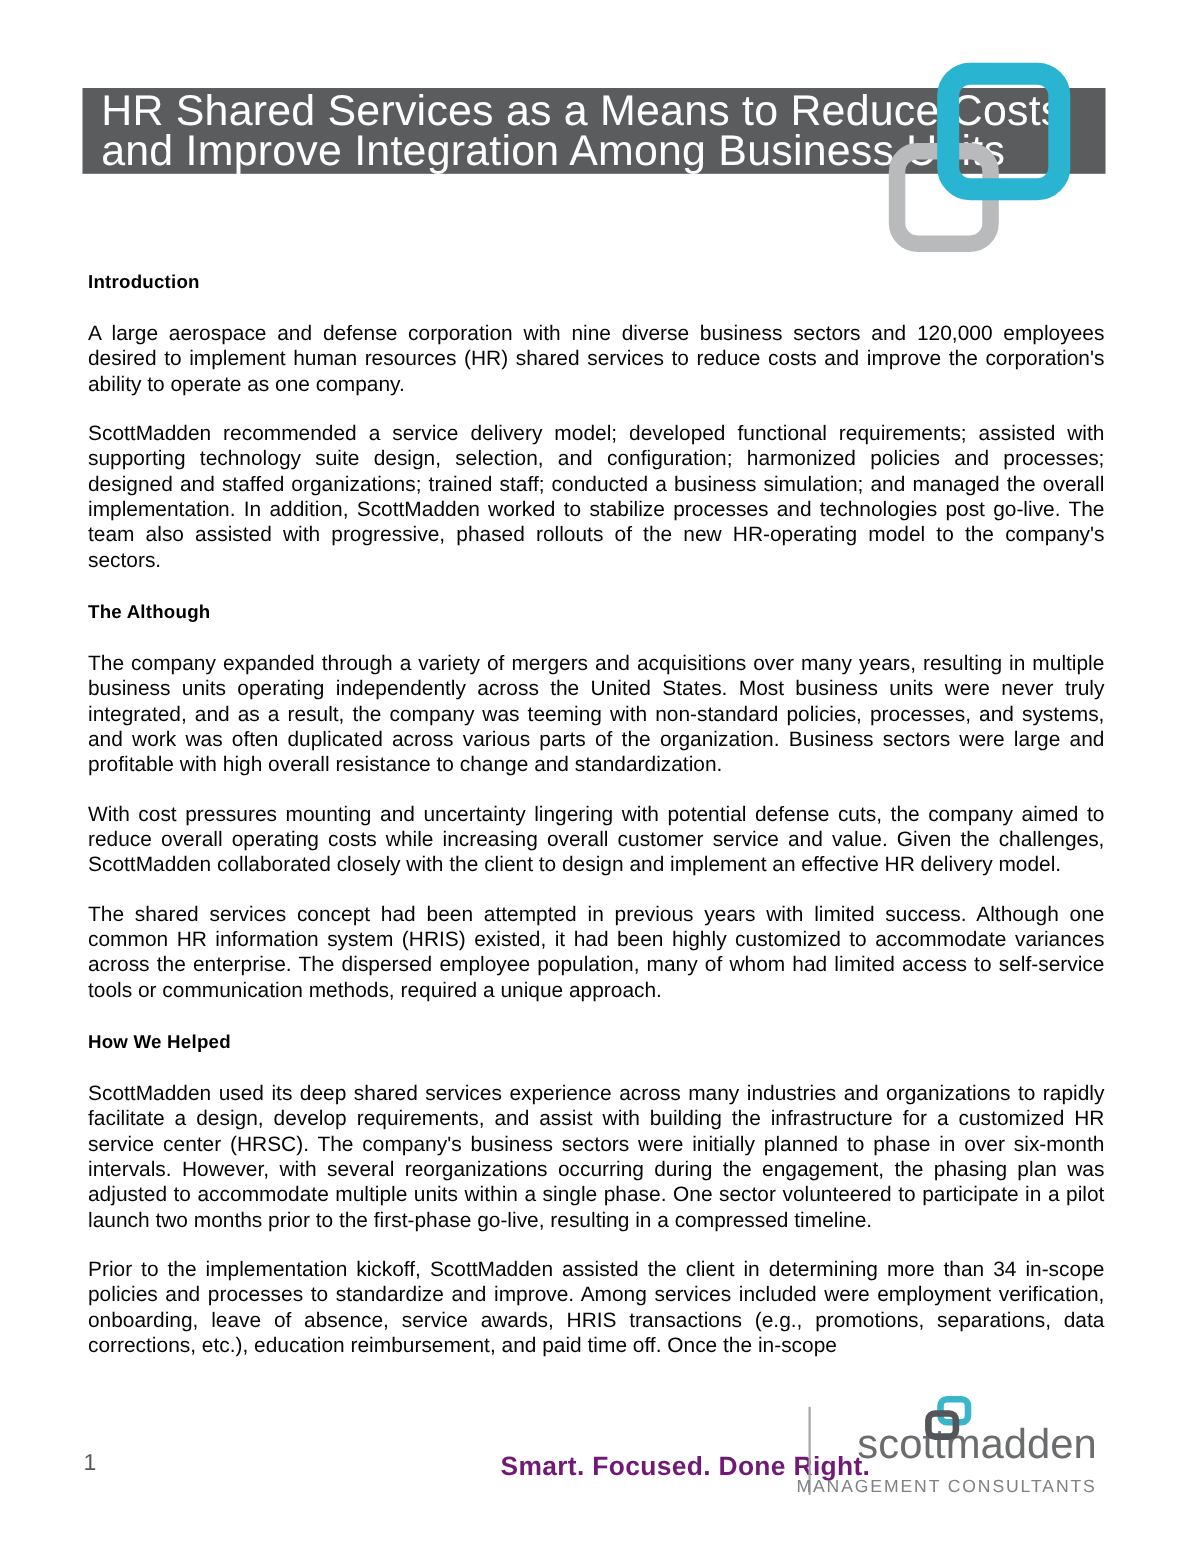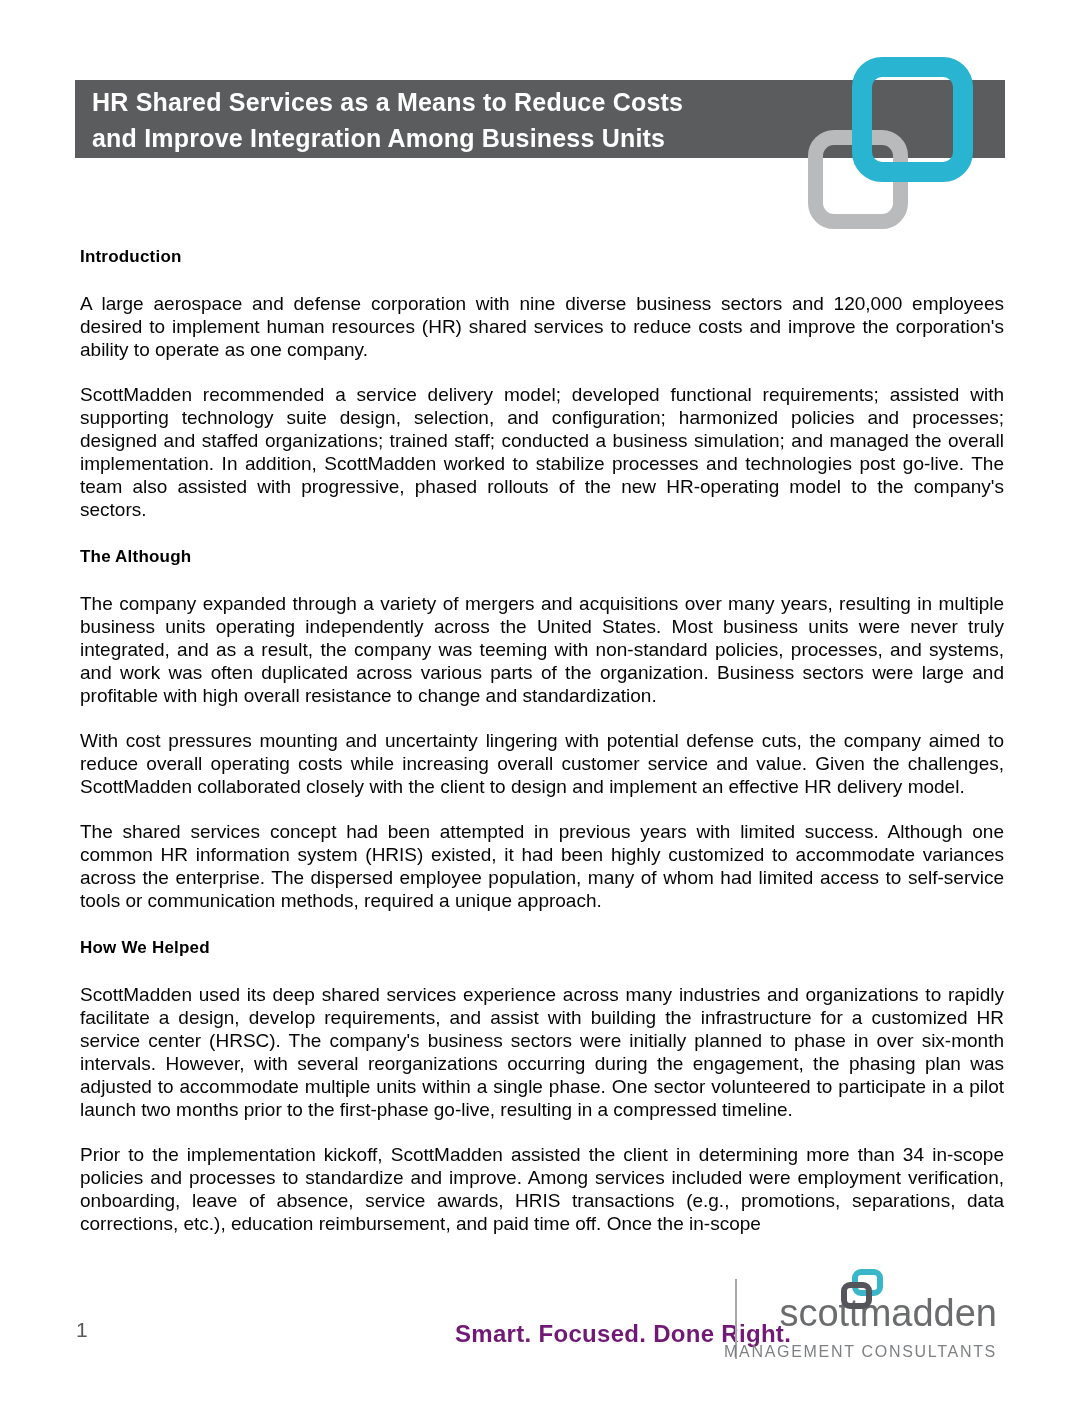--- a/index.html
+++ b/index.html
@@ -15,22 +15,22 @@
   
   .banner {
     position: absolute; left: 75px; top: 80px;
     width: 930px; height: 78px;
     background: #5b5c5e;
     z-index: 1;
   }
   .banner-title {
     padding: 4px 0 0 17px;
     color: #ffffff;
-    font-weight: bold;
-    font-size: 25px;
+    font-weight: normal;
+    font-size: 39px;
     line-height: 36px;
     letter-spacing: 0.2px;
   }
   .banner-title span { display: block; }
 
   
   .hdr-square { position: absolute; background: transparent; }
   .hdr-gray {
     left: 808px; top: 130px; width: 100px; height: 99px;
     border: 15px solid #b9babc; border-radius: 26px;

